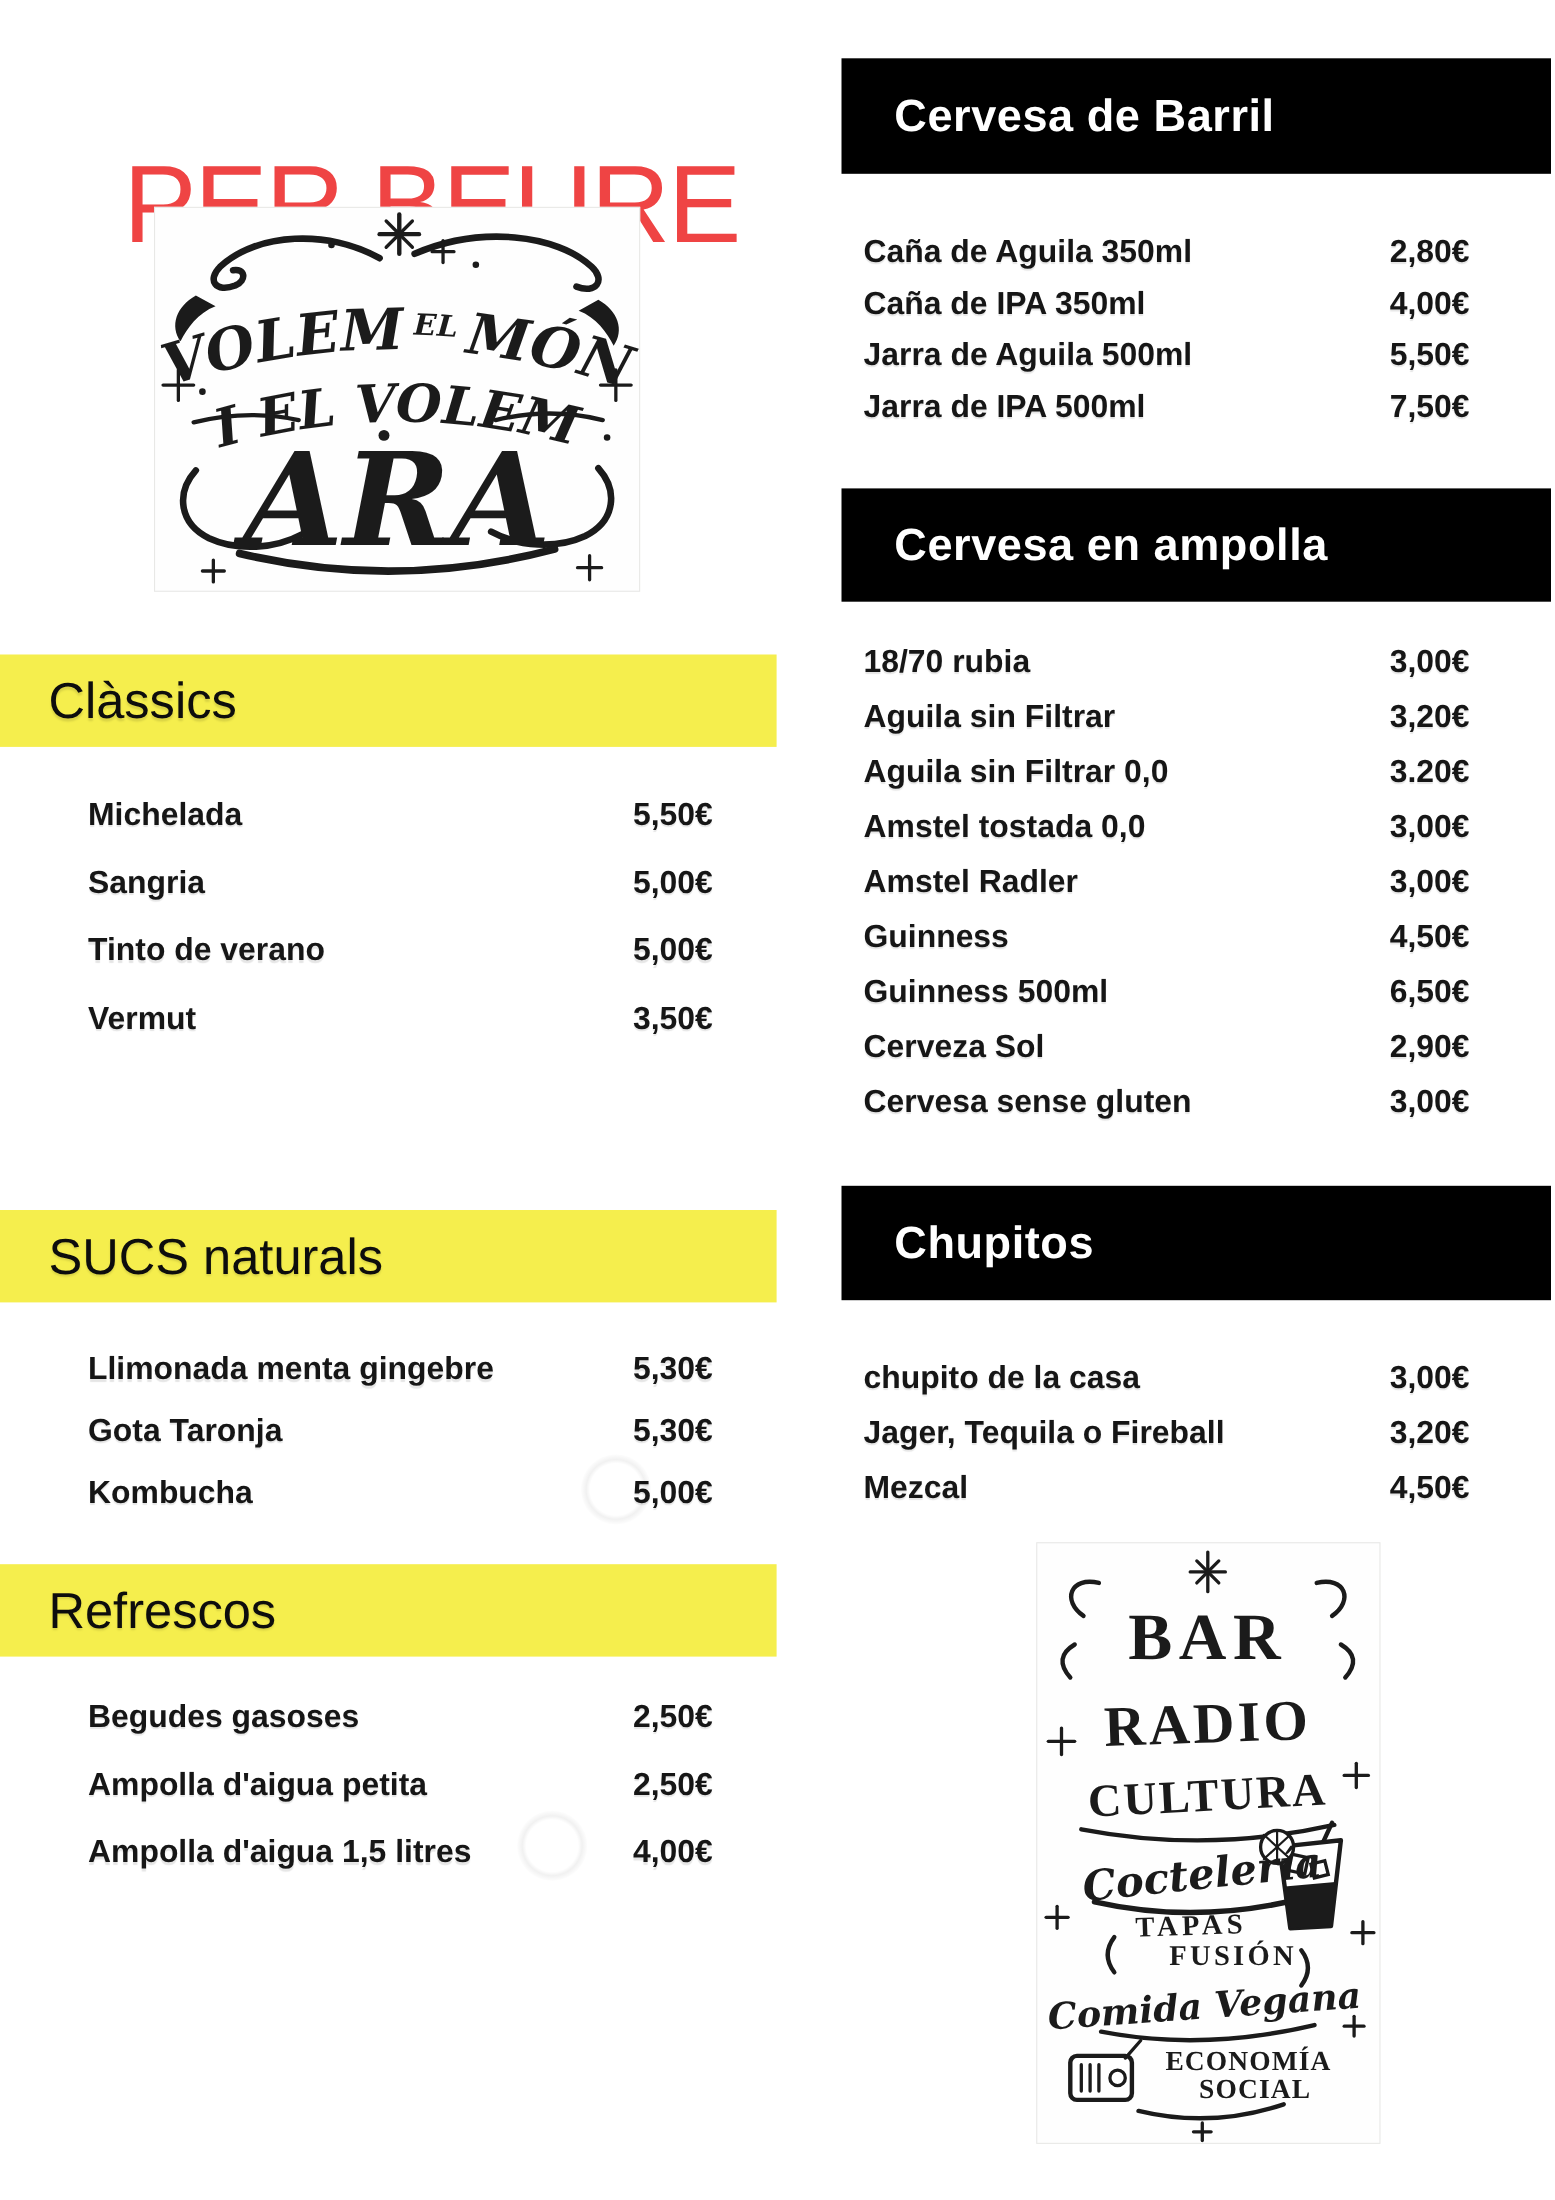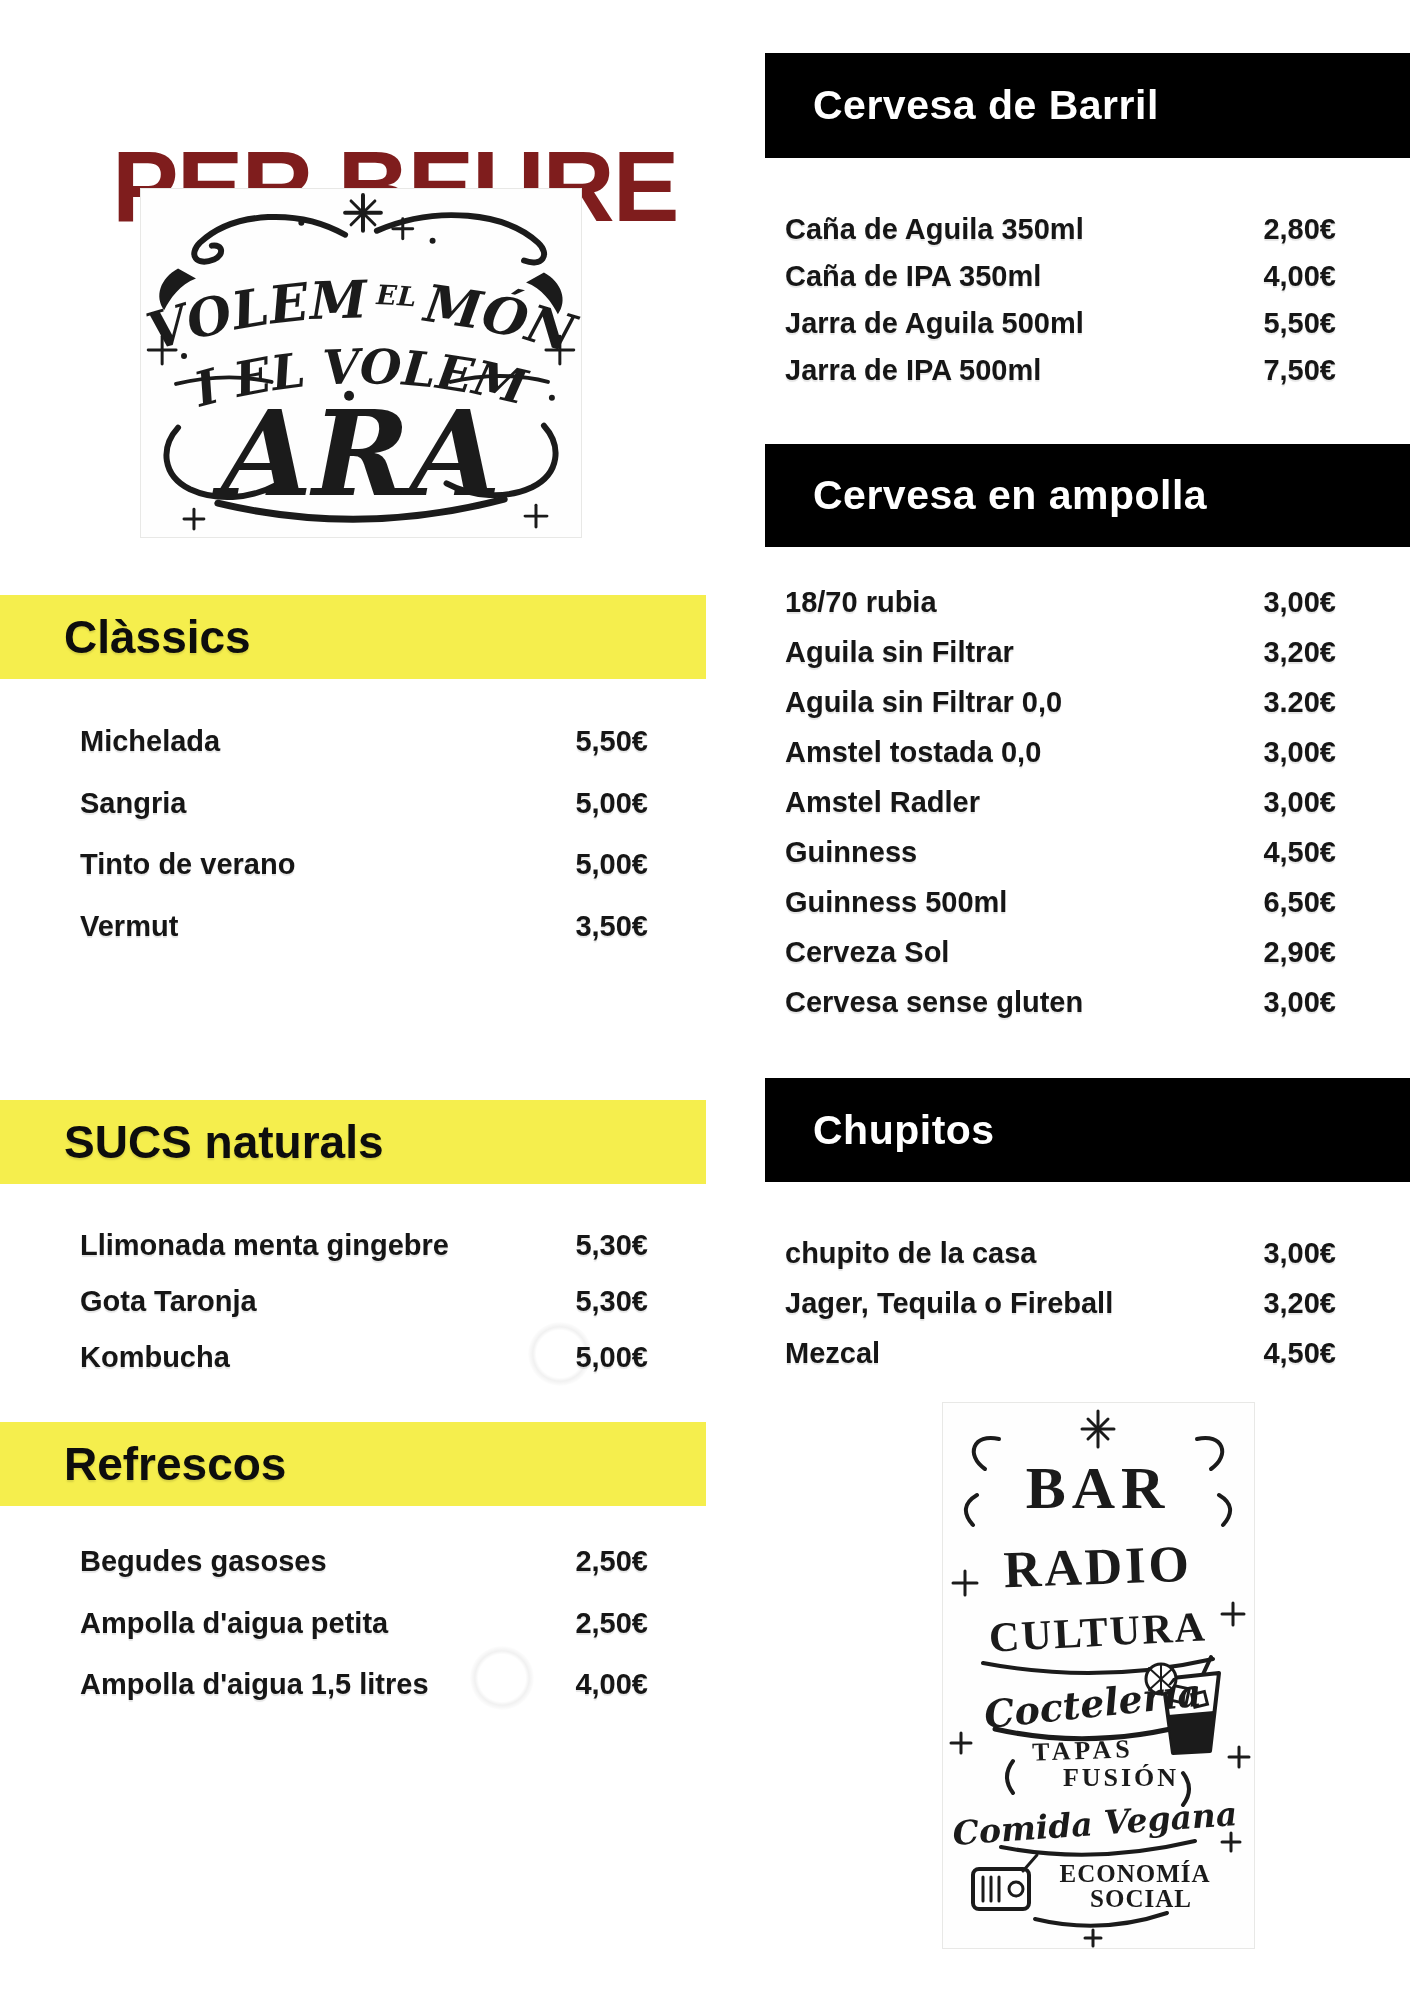--- a/index.html
+++ b/index.html
@@ -8,40 +8,39 @@
     --black:#000000;
   }
   html,body{margin:0;padding:0;}
   body{
     width:1414px;height:2000px;position:relative;background:#ffffff;
     font-family:"Liberation Sans",sans-serif;color:var(--ink);overflow:hidden;
   }
   
   .page-title{
     position:absolute;left:112px;top:69px;
-    font-size:100px;font-weight:700;letter-spacing:-2px;line-height:1;
-    color:#7f1d1d;white-space:nowrap;
+    font-size:100px;font-weight:400;letter-spacing:-2px;line-height:1;
+    color:#ef4444;white-space:nowrap;
   }
   
   .logo-box{
     position:absolute;background:#fefefe;border:1px solid #e8e8e6;
     display:flex;align-items:center;justify-content:center;
   }
   .logo-top-box{left:140px;top:188px;width:440px;height:348px;}
   .logo-bottom-box{left:942px;top:1402px;width:311px;height:545px;}
   .logo-box svg{width:100%;height:100%;}
   
   .band{
     position:absolute;left:0;width:706px;height:84px;background:var(--yellow);
     display:flex;align-items:center;
   }
   .band .band-title{
-    padding-left:44px;font-size:46px;font-weight:700;color:#0d0d0d;
+    padding-left:44px;font-size:46px;font-weight:400;color:#0d0d0d;
     text-shadow:0 2px 2px rgba(0,0,0,0.12);
-    margin-left:20px;
   }
   .band-classics{top:595px;}
   .band-sucs{top:1100px;}
   .band-refrescos{top:1422px;}
   
   .hdr{
     position:absolute;left:765px;width:645px;height:104px;background:var(--black);
     display:flex;align-items:center;
   }
   .hdr .hdr-title{

